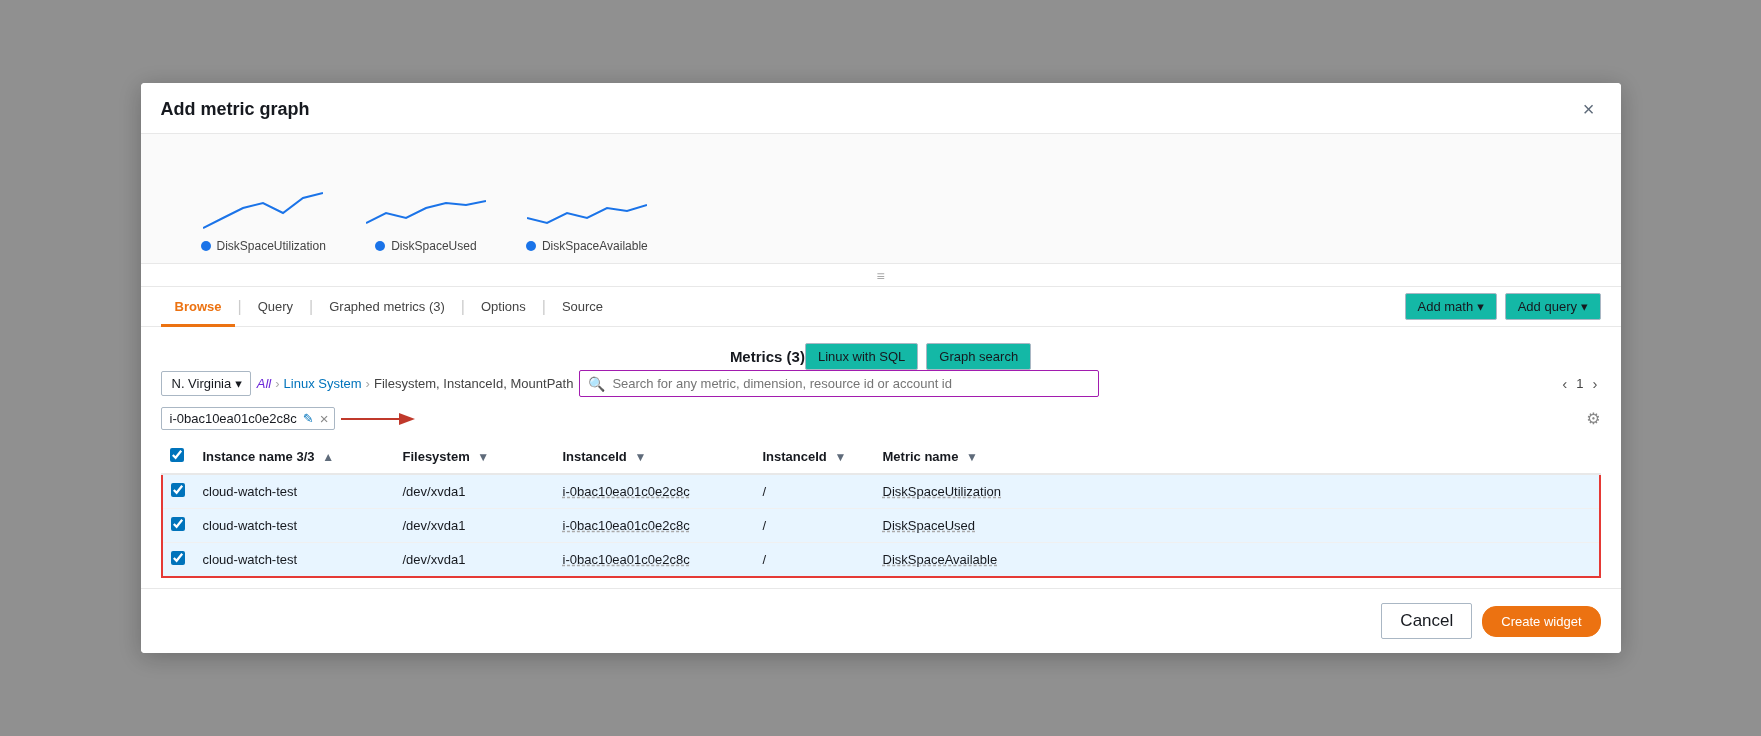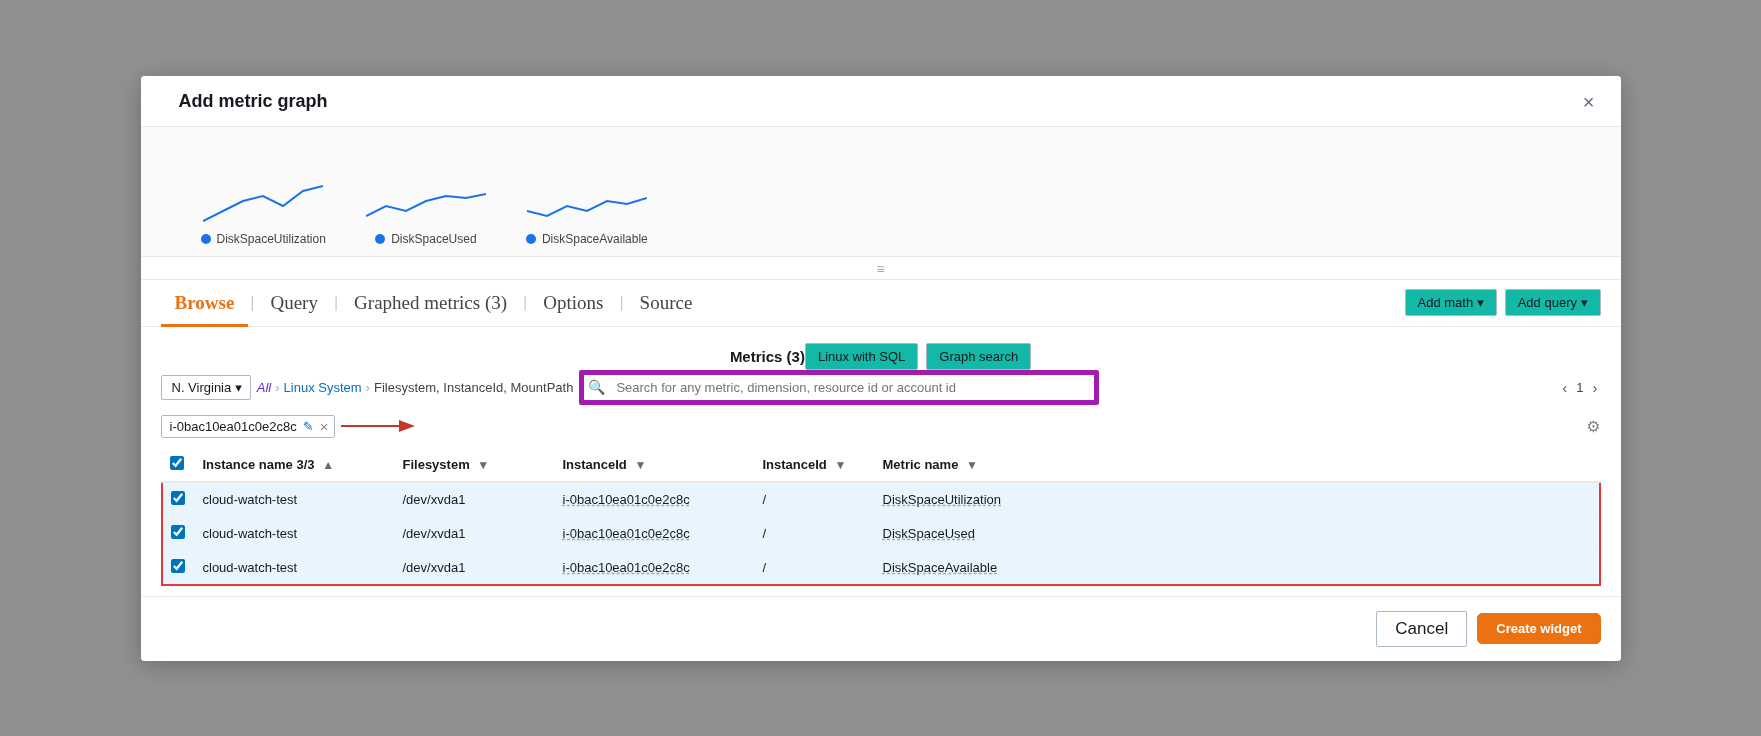--- a/index.html
+++ b/index.html
@@ -36,21 +36,20 @@
       align-items: center;
       justify-content: space-between;
       padding: 14px 20px 12px 20px;
       border-bottom: 1px solid #e8e8e8;
       background: #fff;
     }
     .modal-title {
       font-size: 18px;
       font-weight: 700;
       color: #16191f;
-      margin-left: 18px;
     }
     .close-btn {
       background: none;
       border: none;
       font-size: 20px;
       cursor: pointer;
       color: #5f6b7a;
       line-height: 1;
       padding: 2px 6px;
     }
@@ -91,25 +90,24 @@
     .tabs-row {
       display: flex;
       align-items: center;
       padding: 0 20px;
       border-bottom: 1px solid #e8e8e8;
       background: #fff;
     }
     .tab-item {
       padding: 12px 14px 10px 14px;
       cursor: pointer;
-      font-size: 19px;
+      font-size: 13px;
       color: #444;
       border-bottom: 3px solid transparent;
       margin-bottom: -1px;
-      font-family: Liberation Serif, serif;
     }
     .tab-item.active {
       color: #ec7211;
       border-bottom: 3px solid #ec7211;
       font-weight: 600;
     }
     .tab-separator {
       color: #ccc;
       margin: 0 2px;
       font-size: 16px;
@@ -196,21 +194,21 @@
       color: #444;
     }
     .search-input-wrap {
       flex: 1;
       max-width: 520px;
       position: relative;
     }
     .search-input-wrap input {
       width: 100%;
       padding: 5px 10px 5px 32px;
-      border: 5px solid #a21caf;
+      border: 1px solid #a21caf;
       border-radius: 2px;
       font-size: 13px;
       color: #16191f;
       outline: none;
     }
     .search-icon-inner {
       position: absolute;
       left: 9px;
       top: 50%;
       transform: translateY(-50%);
@@ -336,26 +334,26 @@
       border: 1px solid #aab7c4;
       border-radius: 2px;
       padding: 7px 18px;
       cursor: pointer;
       font-size: 17px;
       color: #16191f;
     }
     .create-btn {
       background: #ec7211;
       border: 1px solid #ec7211;
-      border-radius: 5px;
+      border-radius: 14px;
       padding: 7px 18px;
       cursor: pointer;
       font-size: 13px;
       color: #fff;
-      font-weight: 700;
+      font-weight: 400;
     }
 
     
     .mini-graph-area {
       display: flex;
       flex: 1;
       align-items: flex-end;
       gap: 40px;
       padding: 0 40px;
     }

